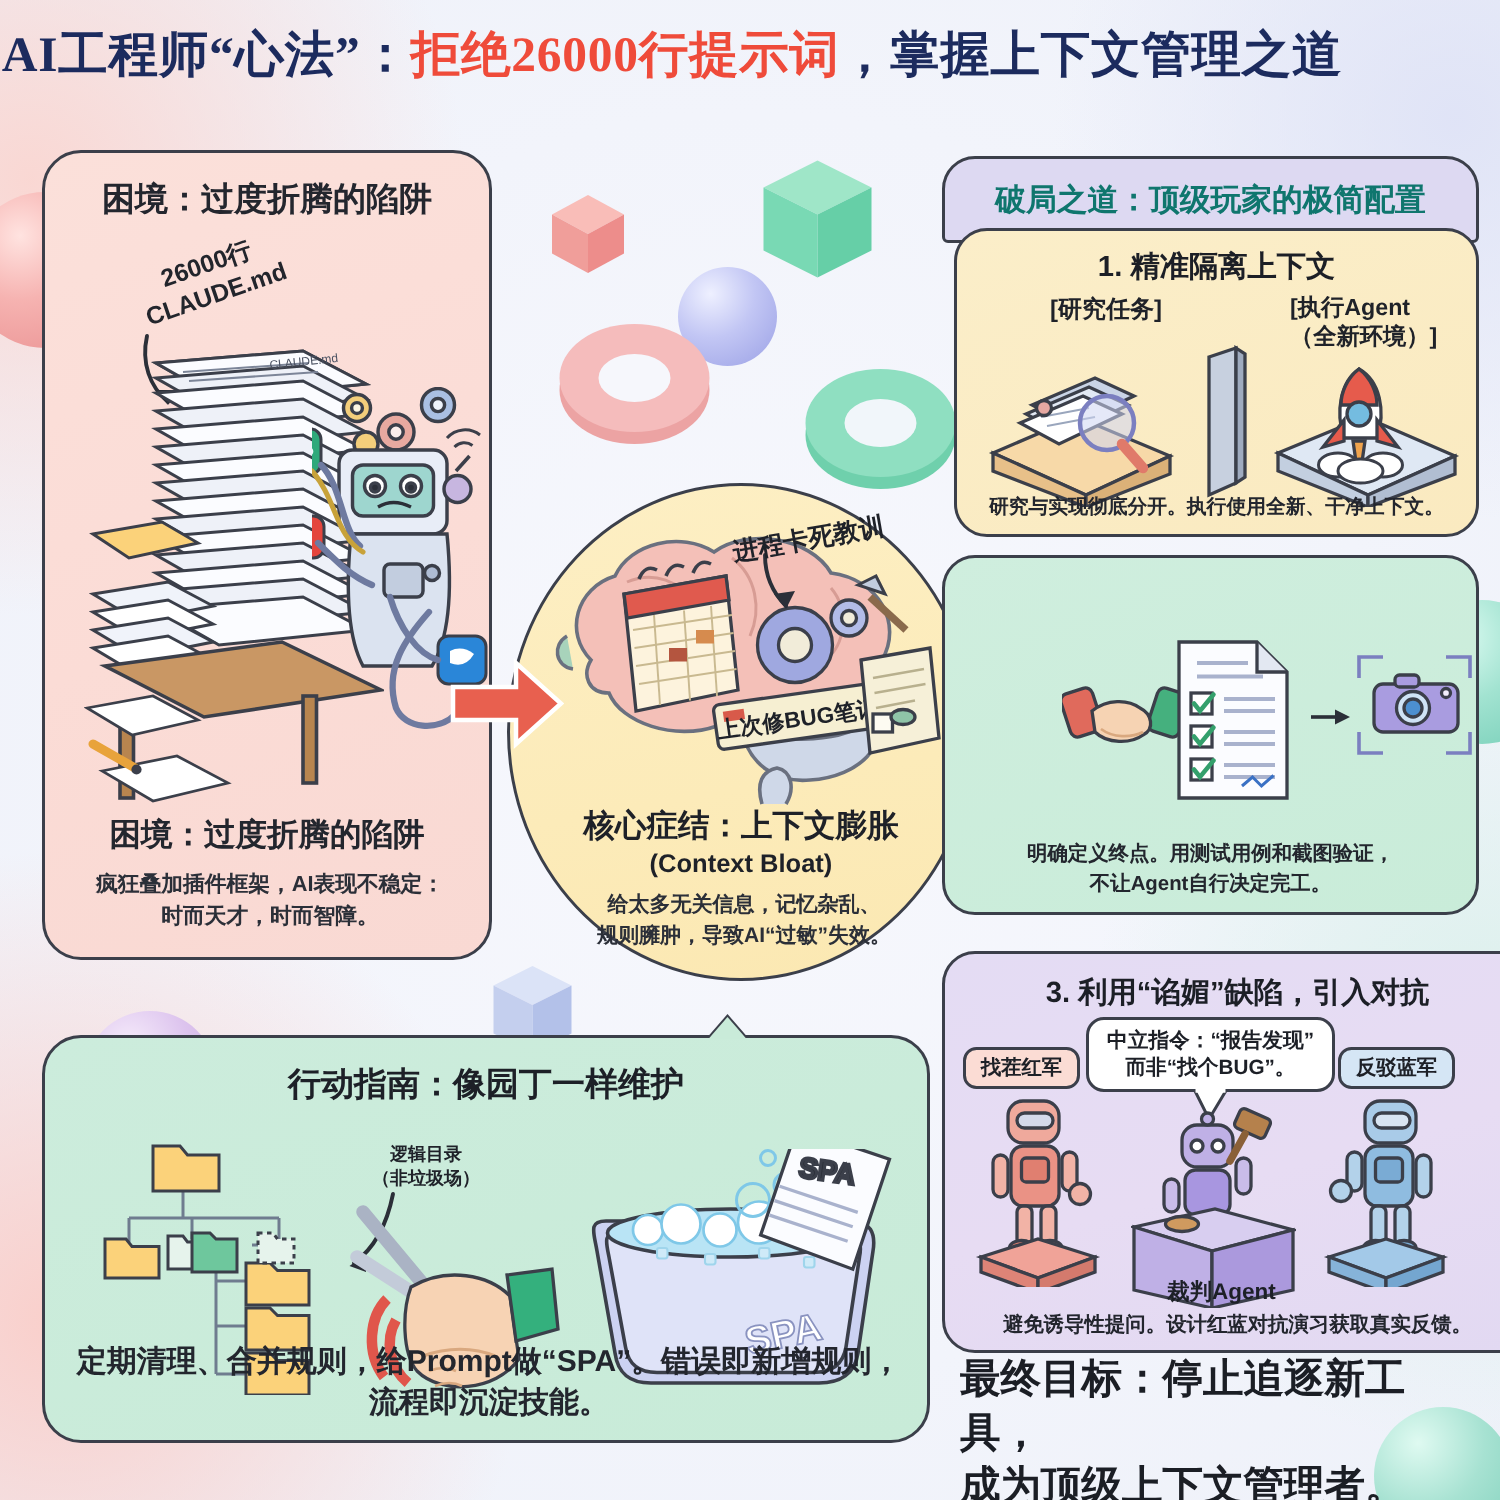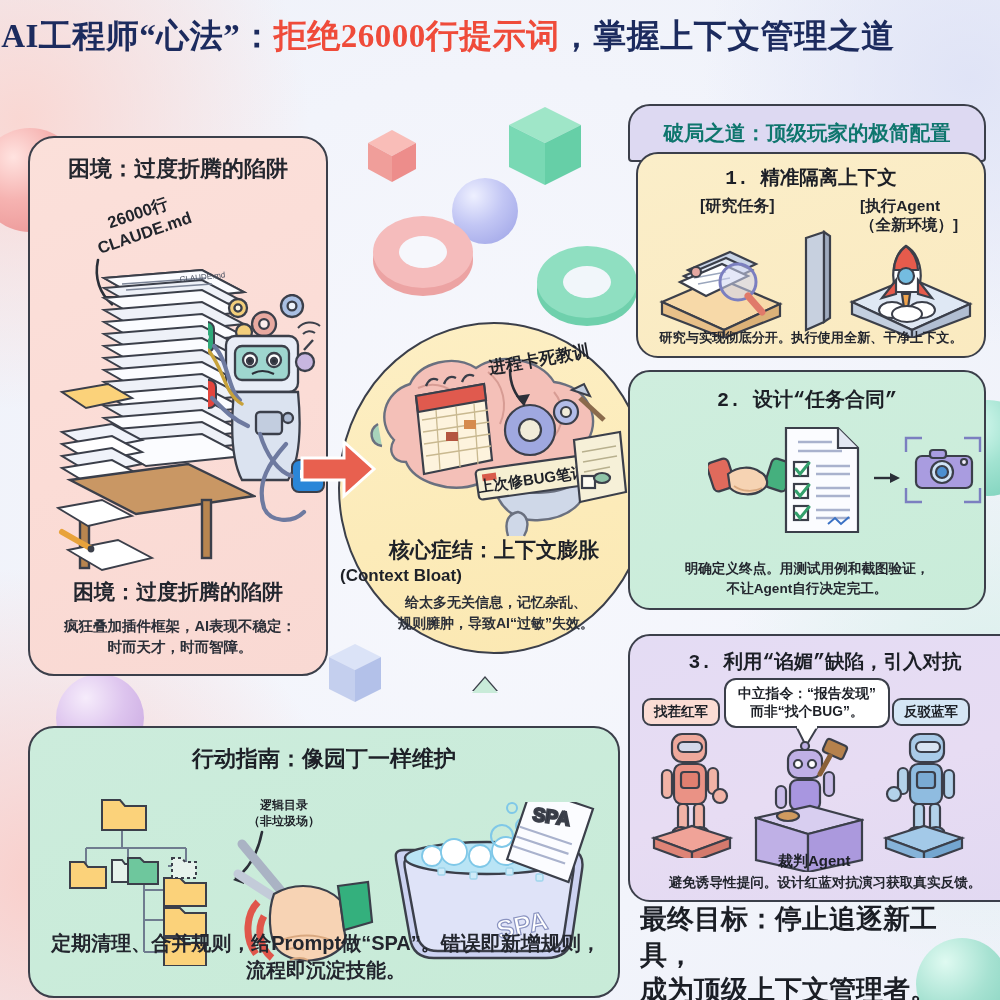--- a/index.html
+++ b/index.html
@@ -26,21 +26,21 @@
   
   .title{
     position:absolute;left:0;top:14px;width:896px;text-align:center;
     font-size:33px;font-weight:bold;letter-spacing:.5px;
     color:#1c2b5e;white-space:nowrap;
     font-family:"Liberation Serif","DejaVu Serif",serif;
   }
   .title .accent{color:#ef4b3a;}
 
   
-  .panel{position:absolute;border:2.5px solid #3b3f4a;border-radius:26px;box-sizing:border-box;margin-top:36px;}
+  .panel{position:absolute;border:2.5px solid #3b3f4a;border-radius:26px;box-sizing:border-box;}
 
   
   #panel-left{
     left:28px;top:100px;width:300px;height:540px;
     background:linear-gradient(160deg,#fbe0da 0%,#fbdcd6 55%,#f9d9d3 100%);
   }
   #panel-left .ph{
     position:absolute;top:16px;left:0;width:100%;text-align:center;
     font-size:22px;font-weight:bold;color:#23262e;
   }
@@ -58,21 +58,21 @@
     position:absolute;left:338px;top:322px;width:312px;height:332px;
     border:2.5px solid #3b3f4a;border-radius:50%;
     background:linear-gradient(170deg,#fdefc4 0%,#fcebb9 60%,#fbe8b2 100%);
     box-sizing:border-box;
   }
   #panel-center .c-title{
     position:absolute;top:212px;left:0;width:100%;text-align:center;
     font-size:21px;font-weight:bold;color:#1e2128;
   }
   #panel-center .c-sub{
-    position:absolute;top:242px;left:0;width:100%;
+    position:absolute;top:242px;left:0;width:100%;text-align:center;
     font-size:17px;font-weight:bold;color:#1e2128;
   }
   #panel-center .c-body{
     position:absolute;top:268px;left:16px;width:280px;text-align:center;
     font-size:14px;font-weight:bold;color:#2b2f38;line-height:1.5;
   }
   .sub-panel{position:absolute;border:2.5px solid #3b3f4a;border-radius:22px;box-sizing:border-box;}
   #r-header{
     left:628px;top:104px;width:358px;height:58px;
     background:#ddd9f2;border-bottom-left-radius:4px;border-bottom-right-radius:4px;
@@ -87,21 +87,21 @@
   }
   #r-step2{
     left:628px;top:370px;width:358px;height:240px;
     background:linear-gradient(160deg,#cfeede 0%,#c9ecd9 100%);
   }
   #r-step3{
     left:628px;top:622px;width:394px;height:268px;
     background:linear-gradient(165deg,#e4dcf4 0%,#e7dcf3 55%,#e2d9f2 100%);
     margin-top:12px;
   }
-  .step-title{position:absolute;left:0;width:100%;text-align:center;font-weight:bold;color:#1c1f26;font-family:Liberation Mono, monospace;}
+  .step-title{position:absolute;left:0;width:100%;text-align:center;font-weight:bold;color:#1c1f26;}
   #r-step1 .step-title{top:10px;font-size:19.5px;}
   #r-step2 .step-title{top:14px;font-size:20px;}
   #r-step3 .step-title{top:12px;font-size:19.5px;}
   .step-foot{position:absolute;left:10px;width:calc(100% - 20px);text-align:center;
     font-weight:bold;color:#23262e;line-height:1.42;}
   #r-step1 .step-foot{bottom:8px;font-size:13.2px;}
   #r-step2 .step-foot{bottom:10px;font-size:13.6px;}
   #r-step3 .step-foot{bottom:8px;font-size:13.6px;}
 
   #goal{
@@ -461,21 +461,20 @@
         <ellipse cx="48" cy="74" rx="13" ry="8"></ellipse>
           <ellipse cx="78" cy="74" rx="13" ry="8"></ellipse>
         <ellipse cx="63" cy="78" rx="15" ry="8"></ellipse>
       </g>
     </svg>
 
     <div class="step-foot">研究与实现彻底分开。执行使用全新、干净上下文。</div>
   </div>
 
   <div id="r-step2" class="sub-panel">
-    <div class="step-title">2. 设计“任务合同”</div>
 
     <svg class="ill" style="left:78px;top:80px;" width="84" height="54" viewBox="0 0 84 54">
       <g stroke="#3b3f4a" stroke-width="2.2">
         <rect x="2" y="8" width="22" height="30" rx="5" fill="#e06a5c" transform="rotate(-18 13 23)"></rect>
         <rect x="60" y="8" width="22" height="30" rx="5" fill="#45b07e" transform="rotate(18 71 23)"></rect>
         <path d="M20 22 C30 14 44 14 52 20 C60 24 62 34 54 38 C46 44 30 44 22 36 Z" fill="#f6d3b3"></path>
         <path d="M26 34 C34 40 46 40 54 36" fill="none" stroke="#d9a87f" stroke-width="1.8"></path>
       </g>
     </svg>
 

